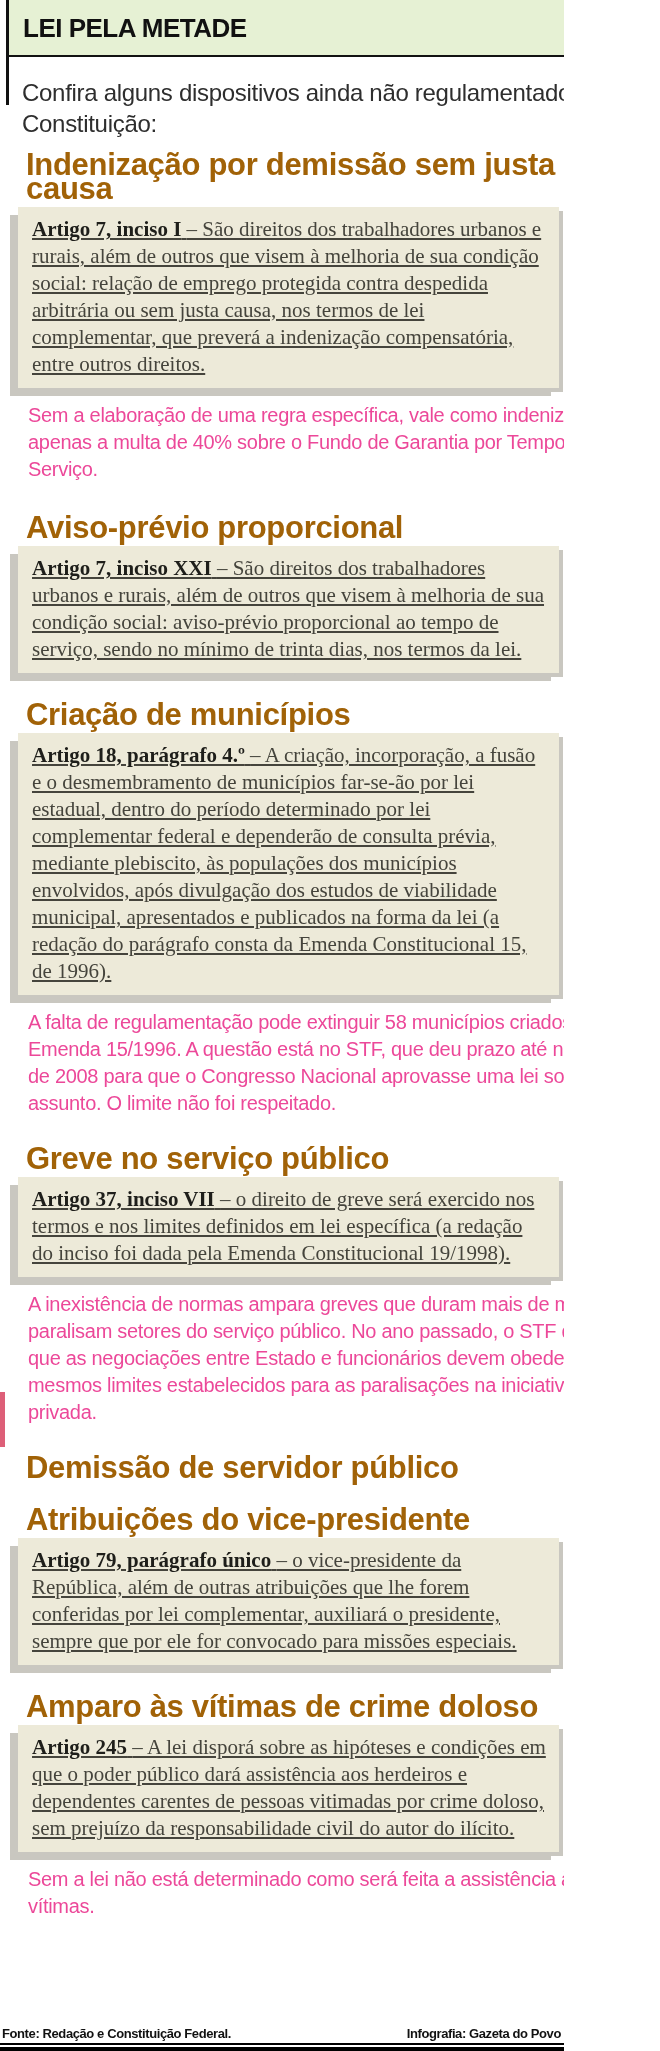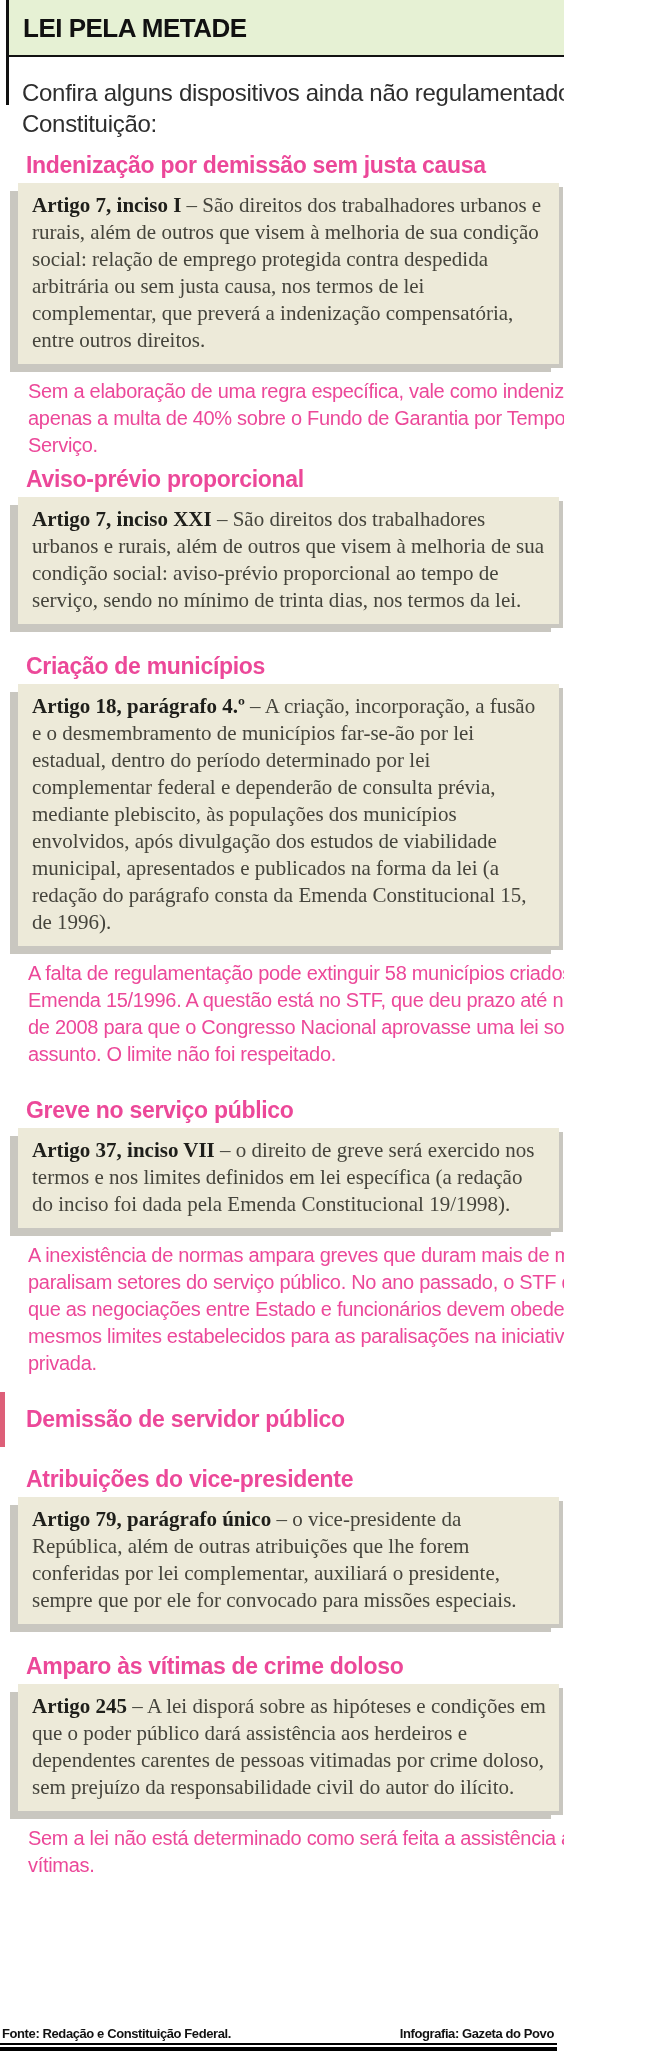--- a/index.html
+++ b/index.html
@@ -38,52 +38,53 @@
     margin:20px 30px 0 22px;
     width:600px;
     font-size:24px;
     line-height:31px;
     letter-spacing:-0.3px;
     color:#2e2e2e;
   }
   
   .section-heading{
     margin:0 0 6px 26px;
-    font-size:23px;
+    font-size:31px;
     line-height:24px;
     font-weight:bold;
     letter-spacing:-0.3px;
-    color:#ec4899;
+    color:#a16207;
   }
   .article-box{
     margin:0 5px 0 18px;
     background:#edead9;
     box-shadow:-8px 8px 0 0 #c9c7c0, 4px 4px 0 0 #c9c7c0;
     padding:9px 12px 10px 14px;
     font-family:"Liberation Serif", serif;
     font-size:21px;
     line-height:27px;
     color:#45443c;
+    text-decoration:underline;
   }
   .article-label{
     font-weight:bold;
     color:#1e1e1a;
   }
   .comment{
     margin:14px 20px 0 28px;
     width:612px;
     font-size:20px;
     line-height:27px;
     letter-spacing:-0.3px;
     color:#ec4899;
   }
   
   .footer{
     position:absolute;
-    left:0;right:7px;bottom:0;
+    left:0;right:0;bottom:0;
   }
   .footer-row{
     display:flex;
     justify-content:space-between;
     padding:0 3px 0 2px;
     font-size:13px;
     font-weight:bold;
     letter-spacing:-0.4px;
     color:#111111;
   }
@@ -116,21 +117,21 @@
 
   <section style="margin-top:14px;">
     <h2 class="section-heading">Indenização por demissão sem justa causa</h2>
     <div class="article-box">
       <span class="article-label">Artigo 7, inciso I</span>
       <span>– São direitos dos trabalhadores urbanos e rurais, além de outros que visem à melhoria de sua condição social: relação de emprego protegida contra despedida arbitrária ou sem justa causa, nos termos de lei complementar, que preverá a indenização compensatória, entre outros direitos.</span>
     </div>
     <p class="comment">Sem a elaboração de uma regra específica, vale como indenização apenas a multa de 40% sobre o Fundo de Garantia por Tempo de Serviço.</p>
   </section>
 
-  <section style="margin-top:8px;">
+  <section style="margin-top:33px;">
     <h2 class="section-heading">Aviso-prévio proporcional</h2>
     <div class="article-box">
       <span class="article-label">Artigo 7, inciso XXI</span>
       <span>– São direitos dos trabalhadores urbanos e rurais, além de outros que visem à melhoria de sua condição social: aviso-prévio proporcional ao tempo de serviço, sendo no mínimo de trinta dias, nos termos da lei.</span>
     </div>
   </section>
 
   <section style="margin-top:30px;">
     <h2 class="section-heading">Criação de municípios</h2>
     <div class="article-box">
@@ -146,21 +147,21 @@
       <span class="article-label">Artigo 37, inciso VII</span>
       <span>– o direito de greve será exercido nos termos e nos limites definidos em lei específica (a redação do inciso foi dada pela Emenda Constitucional 19/1998).</span>
     </div>
     <p class="comment">A inexistência de normas ampara greves que duram mais de meses e paralisam setores do serviço público. No ano passado, o STF decidiu que as negociações entre Estado e funcionários devem obedecer aos mesmos limites estabelecidos para as paralisações na iniciativa privada.</p>
   </section>
 
   <section style="margin-top:30px;">
     <h2 class="section-heading">Demissão de servidor público</h2>
   </section>
 
-  <section style="margin-top:36px;">
+  <section style="margin-top:28px;">
     <h2 class="section-heading">Atribuições do vice-presidente</h2>
     <div class="article-box">
       <span class="article-label">Artigo 79, parágrafo único</span>
       <span>– o vice-presidente da República, além de outras atribuições que lhe forem conferidas por lei complementar, auxiliará o presidente, sempre que por ele for convocado para missões especiais.</span>
     </div>
   </section>
 
   <section style="margin-top:30px;">
     <h2 class="section-heading">Amparo às vítimas de crime doloso</h2>
     <div class="article-box">

